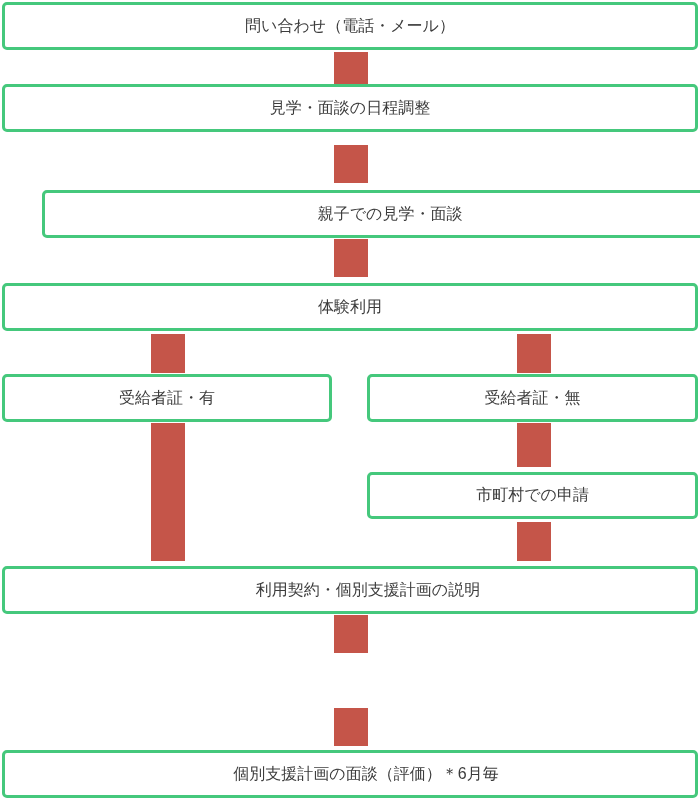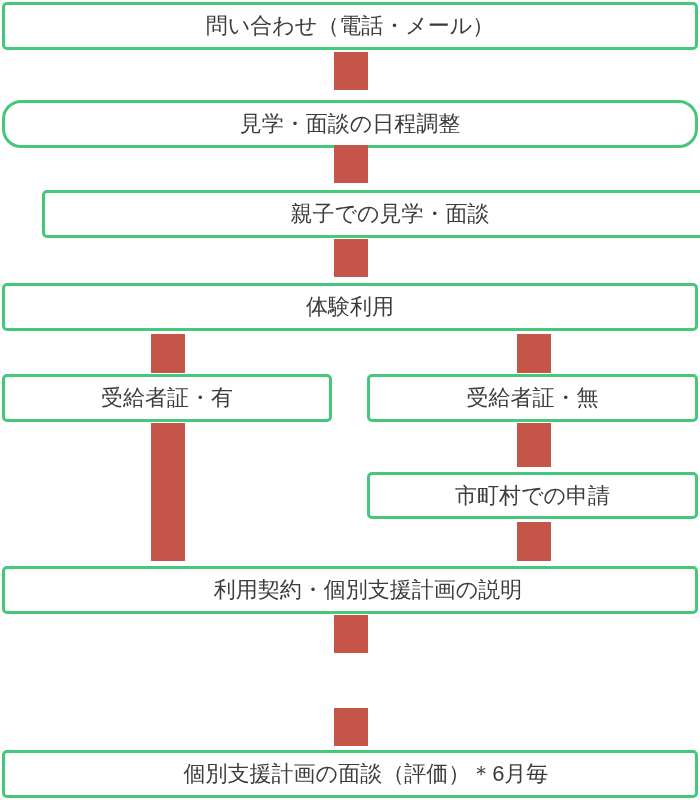--- a/index.html
+++ b/index.html
@@ -23,34 +23,34 @@
   }
   .box {
     position: absolute;
     box-sizing: border-box;
     background: var(--background);
     border: 3px solid var(--box-border);
     border-radius: 5px;
     display: flex;
     align-items: center;
     justify-content: center;
-    font-size: 22px;
+    font-size: 16px;
     color: var(--text);
     letter-spacing: 0px;
     white-space: nowrap;
   }
   .wide { left: 2px; width: 696px; height: 48px; }
   .conn {
     position: absolute;
     width: 34px;
     background: var(--connector);
   }
   
   .b1 { top: 2px; }
-  .b2 { top: 100px; border-radius: 19px; }
+  .b2 { top: 84px; }
   .b3 { top: 190px; margin-left: 40px; }
   .b4 { top: 283px; }
   .b5a { left: 2px;   top: 374px; width: 330px; height: 48px; }
   .b5b { left: 367px; top: 374px; width: 331px; height: 48px; }
   .b5c { left: 367px; top: 472px; width: 331px; height: 47px; font-family: Liberation Mono, monospace; }
   .b6 { top: 566px; padding-left: 36px; }
   .b7 { top: 657px; }
   .b8 { top: 750px; padding-left: 32px; }
   
   .c1  { left: 334px; top: 52px;  height: 38px; }

